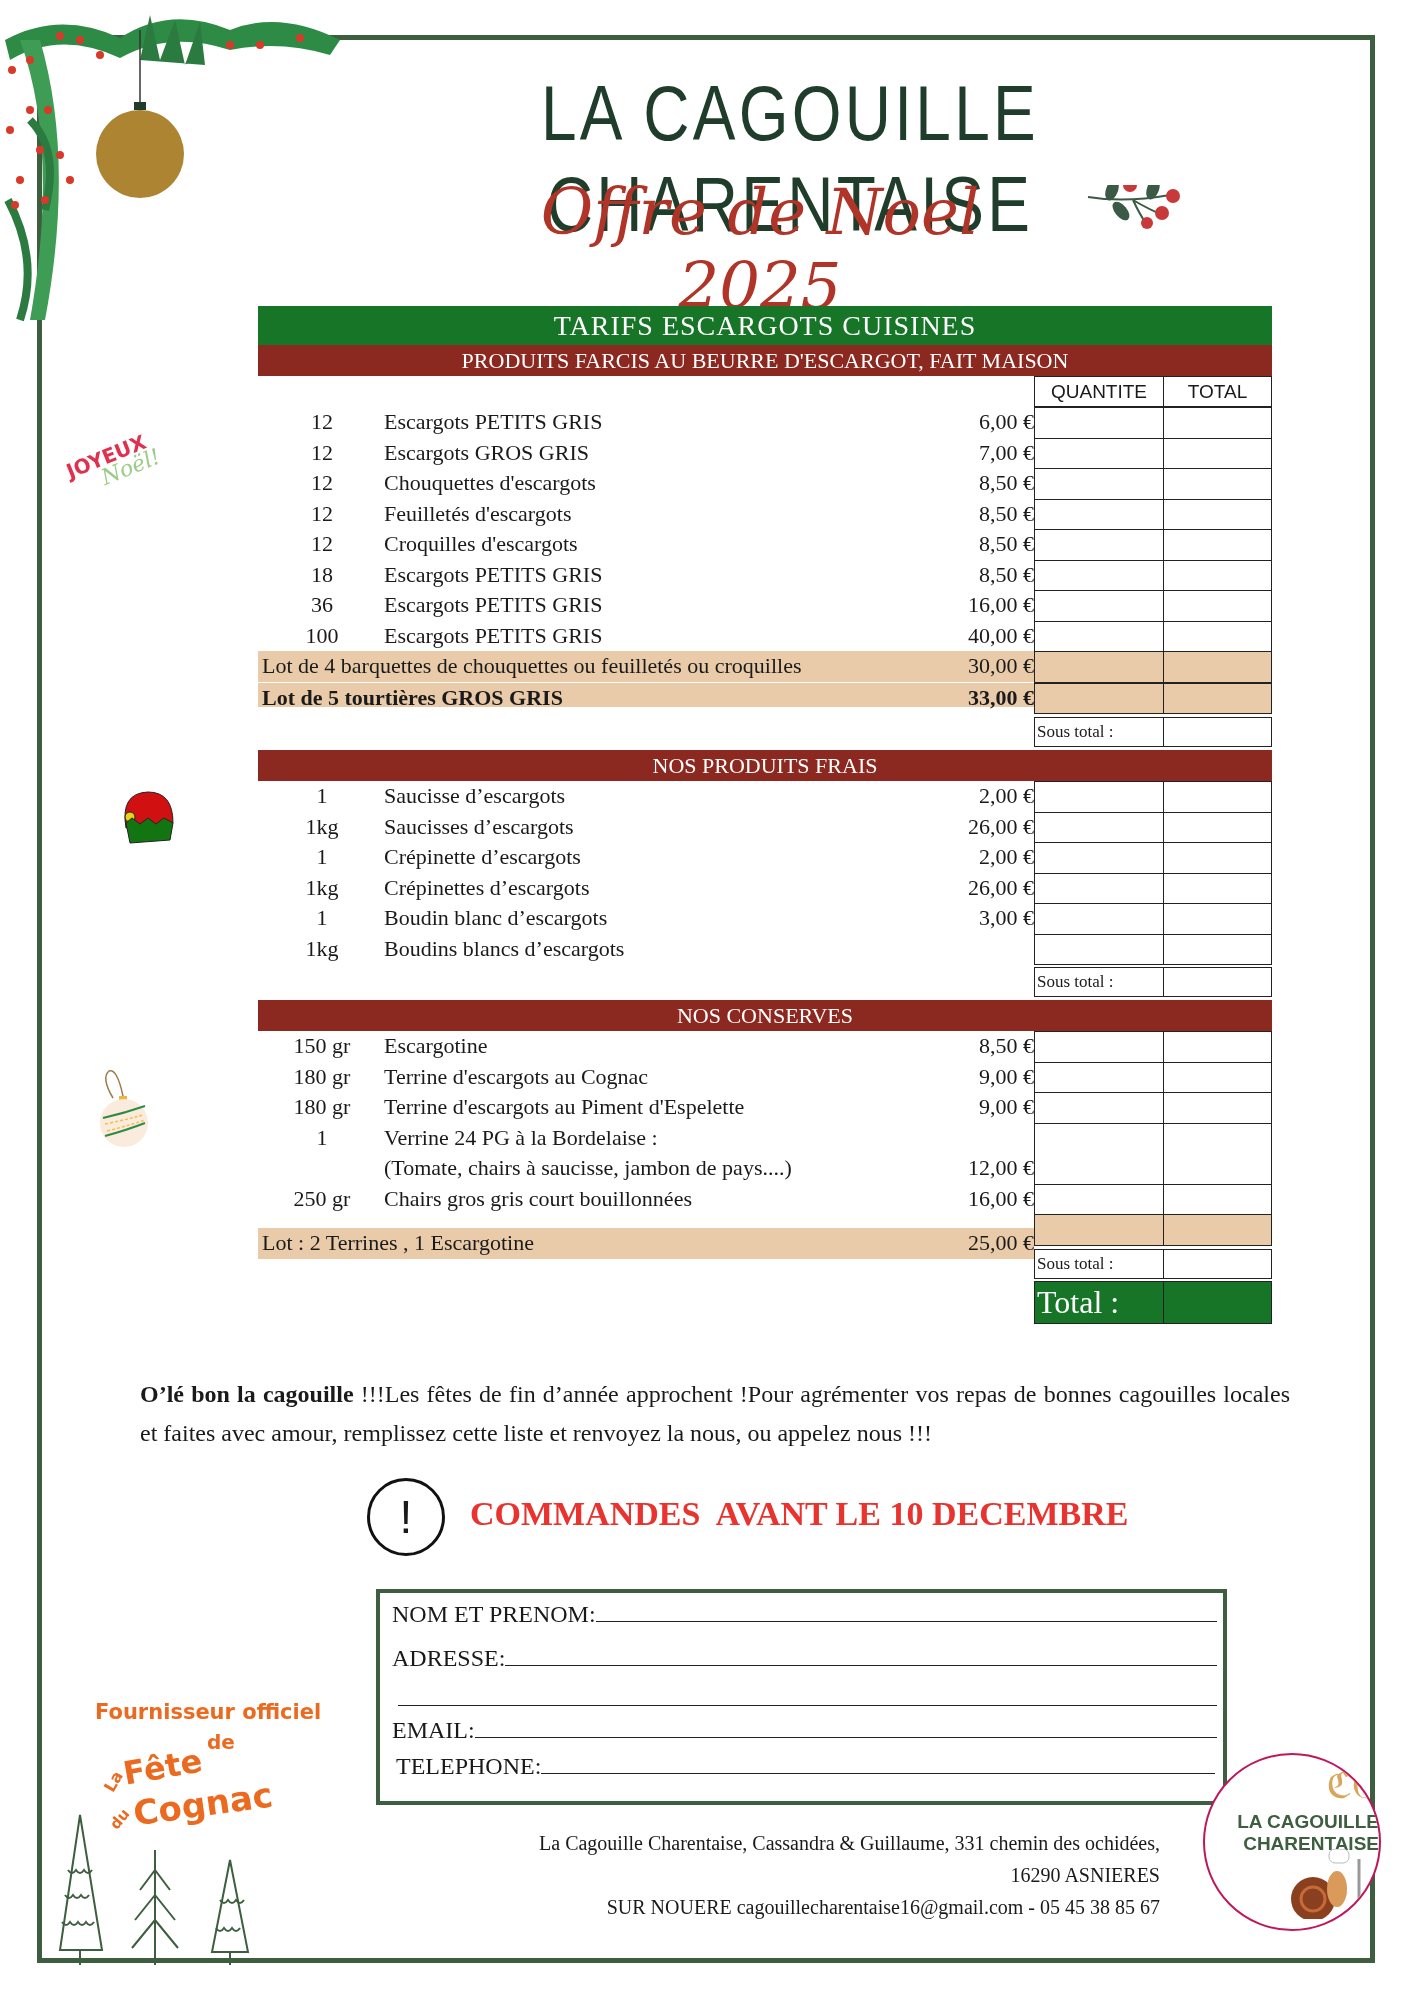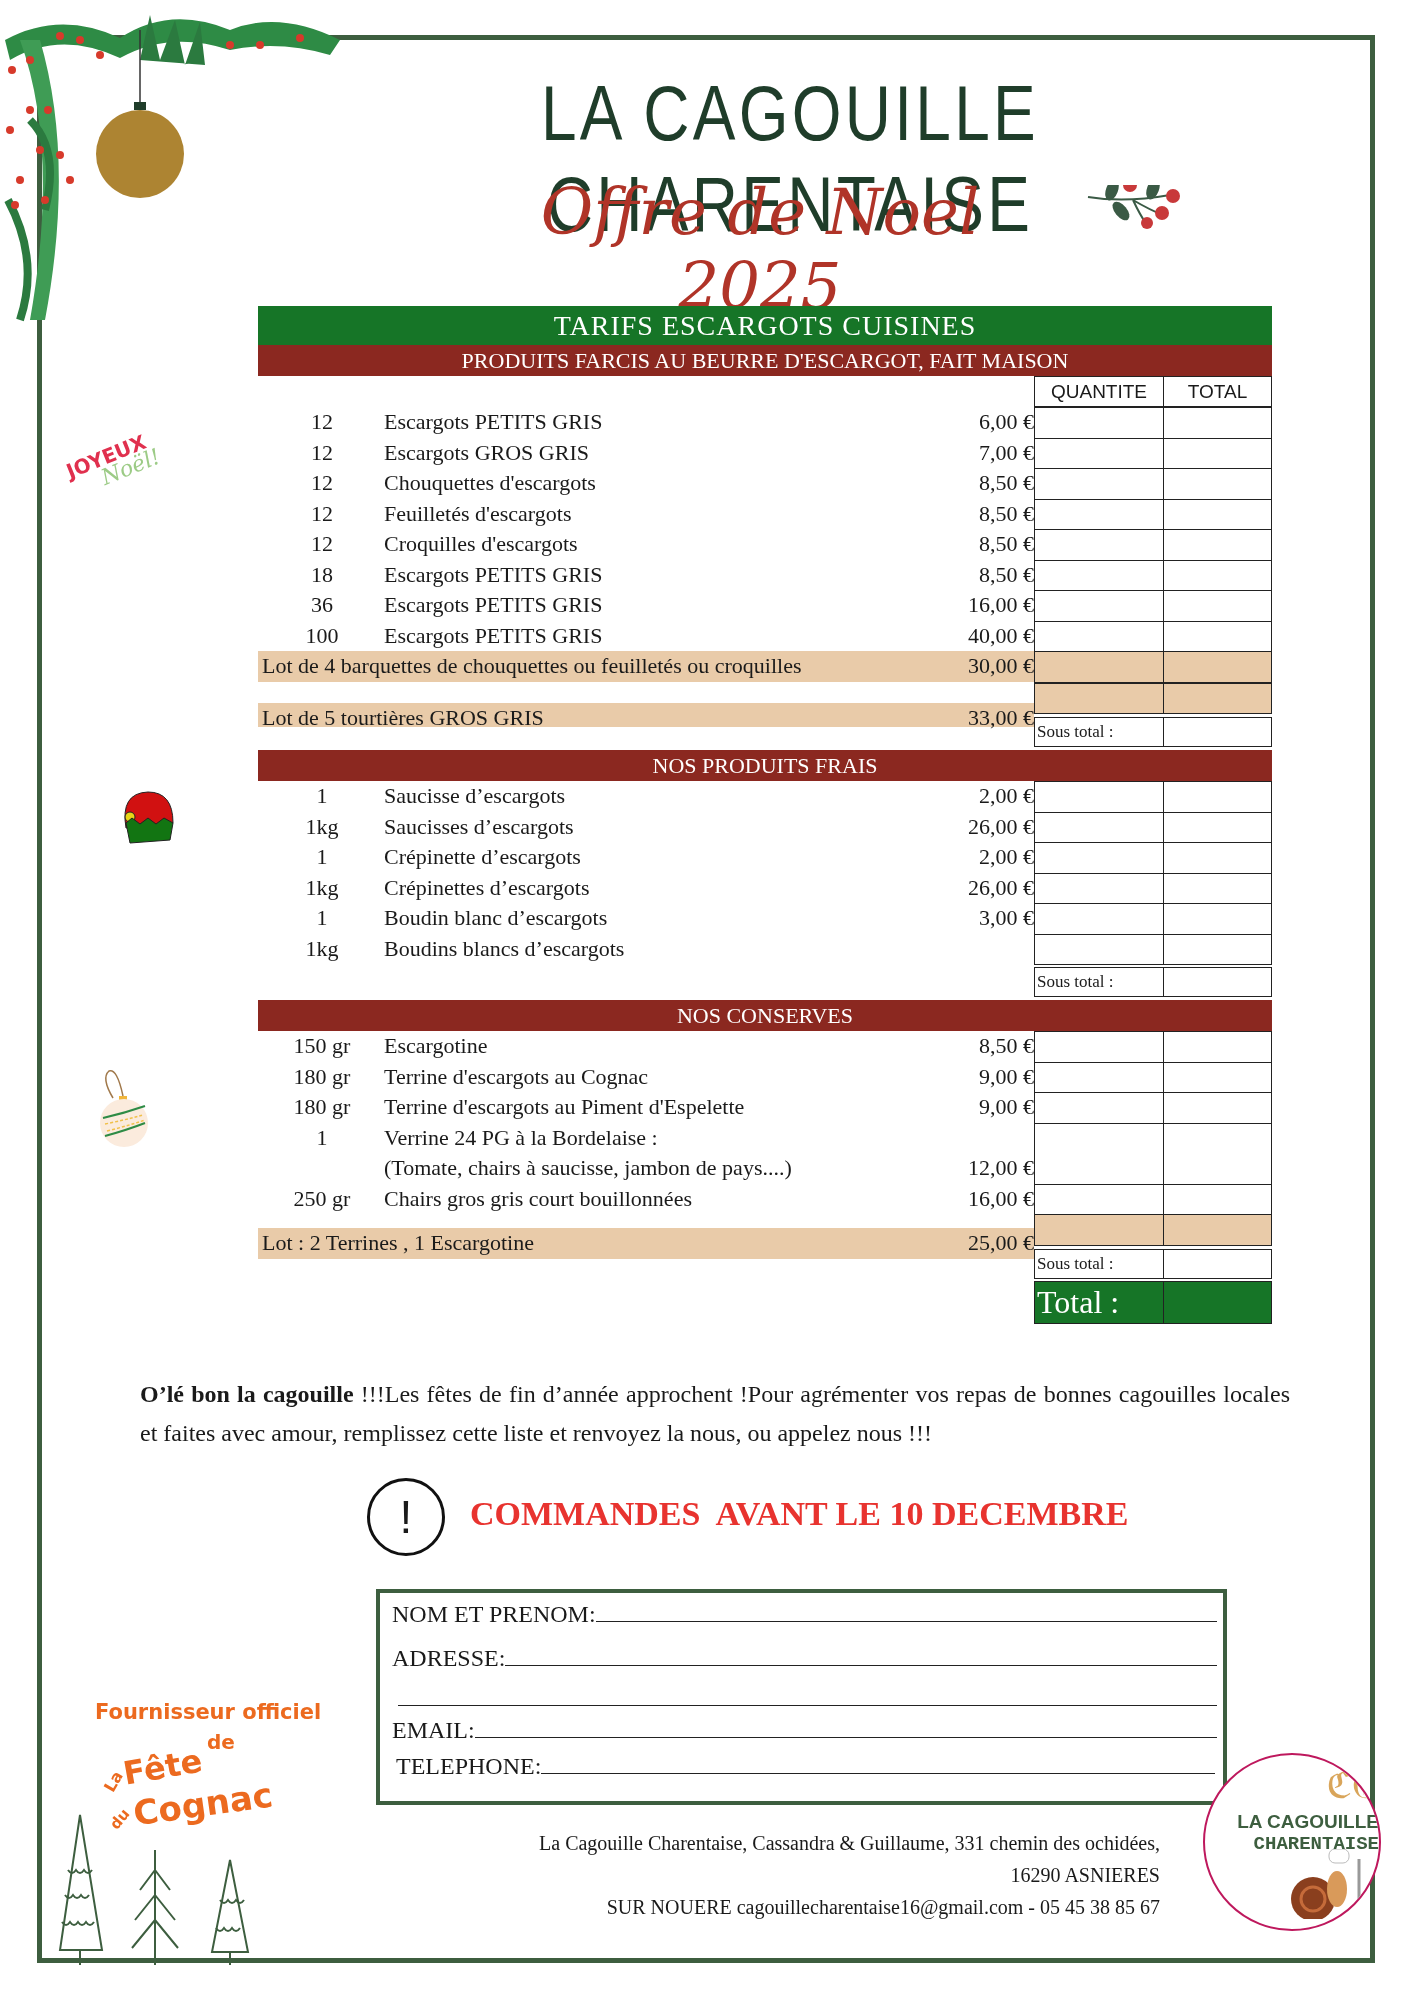--- a/index.html
+++ b/index.html
@@ -161,21 +161,21 @@
       <span class="price">40,00 €</span>
     </div>
     <div class="abs cell" style="left: 1034px; top: 620.5px; width: 130px; height: 31.5px;"></div>
     <div class="abs cell" style="left: 1163px; top: 620.5px; width: 109px; height: 31.5px;"></div>
     <div class="abs row lot" style="top: 651px; height: 30.5px;">
       <span class="lbl">Lot de 4 barquettes de chouquettes ou feuilletés ou croquilles</span>
       <span class="price">30,00 €</span>
     </div>
     <div class="abs cell tan" style="left: 1034px; top: 651px; width: 130px; height: 31.5px;"></div>
     <div class="abs cell tan" style="left: 1163px; top: 651px; width: 109px; height: 31.5px;"></div>
-    <div class="abs row lot" style="top: 703px; height: 24px;">
+    <div class="abs row lot" style="top: 683px; height: 24px; font-weight: bold;">
       <span class="lbl">Lot de 5 tourtières GROS GRIS</span>
       <span class="price">33,00 €</span>
     </div>
     <div class="abs cell tan" style="left: 1034px; top: 682.5px; width: 130px; height: 31.5px;"></div>
     <div class="abs cell tan" style="left: 1163px; top: 682.5px; width: 109px; height: 31.5px;"></div>
     <div class="abs cell sous" style="left: 1034px; top: 717px; width: 130px; height: 30px;">Sous total :</div>
     <div class="abs cell" style="left: 1163px; top: 717px; width: 109px; height: 30px;"></div>
     <div class="abs band-red" style="top: 750px;">NOS PRODUITS FRAIS</div>
     <div class="abs row" style="top: 781px; height: 30.5px;">
       <span class="qty">1</span>
@@ -301,21 +301,21 @@
     <path d="M28 60 q4 6 8 0 q4 6 8 0 q4 6 8 0 M25 85 q4 6 8 0 q4 6 8 0 q4 6 8 0 M22 112 q4 6 8 0 q4 6 8 0 q4 6 8 0 q4 6 8 0"></path>
     <path d="M115 40 V155 M115 60 L100 80 M115 60 L130 80 M115 85 L95 110 M115 85 L135 110 M115 110 L92 138 M115 110 L138 138"></path>
     <path d="M190 50 L172 142 L208 142 Z M190 142 V155"></path>
     <path d="M180 90 q4 6 8 0 q4 6 8 0 q4 6 8 0 M176 118 q4 6 8 0 q4 6 8 0 q4 6 8 0"></path>
   </g>
 </svg>
 
 <div class="abs" style="left:1203px;top:1753px;width:174px;height:174px;border-radius:50%;border:2px solid #be185d;background:#fff;overflow:hidden;text-align:right;">
   <div style="font-family:'DejaVu Serif',serif;font-size:38px;color:#d9a55a;margin-top:10px;line-height:40px;">ℭ𝔊</div>
   <div style="font-family:'Liberation Sans',sans-serif;font-weight:bold;font-size:19px;color:#3d5e3f;margin-top:6px;">LA CAGOUILLE</div>
-  <div style="font-family:Liberation Mono, monospace;font-weight:bold;font-size:19px;color:#3d5e3f;">CHARENTAISE</div>
+  <div style="font-family:Liberation Sans, sans-serif;font-weight:bold;font-size:19px;color:#3d5e3f;">CHARENTAISE</div>
   <svg width="100" height="70" style="margin-top:-6px">
     <circle cx="34" cy="50" r="22" fill="#8a3f1e"></circle>
       <circle cx="34" cy="50" r="12" fill="none" stroke="#c56b3a" stroke-width="3"></circle>
     <ellipse cx="58" cy="40" rx="10" ry="18" fill="#d99a5a"></ellipse>
     <rect x="50" y="0" width="20" height="14" rx="6" fill="#fff" stroke="#bbb"></rect>
     <path d="M80 10 V60" stroke="#999" stroke-width="3"></path>
   </svg>
 </div>
 
 </body></html>

